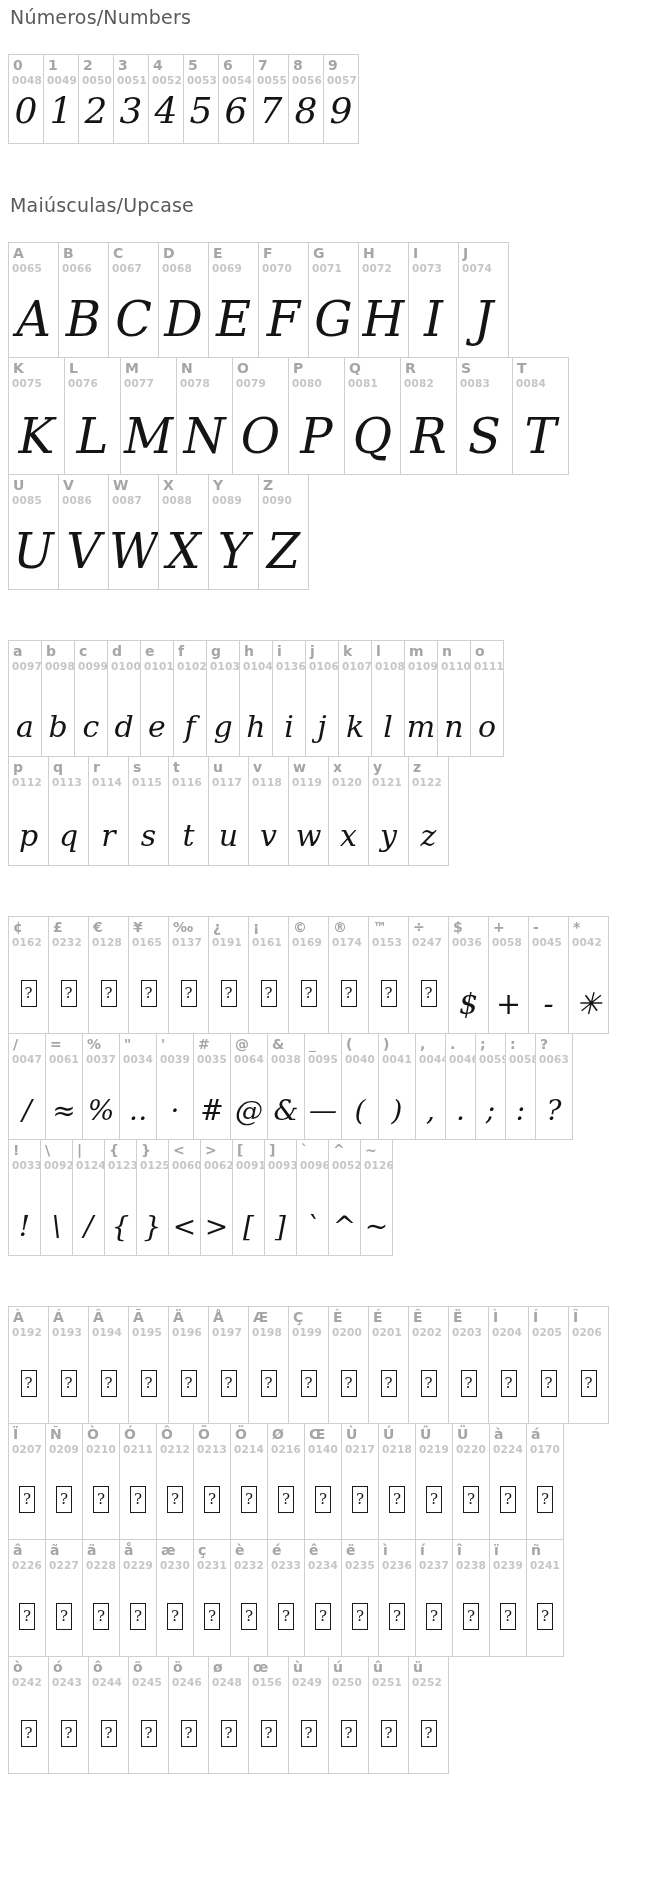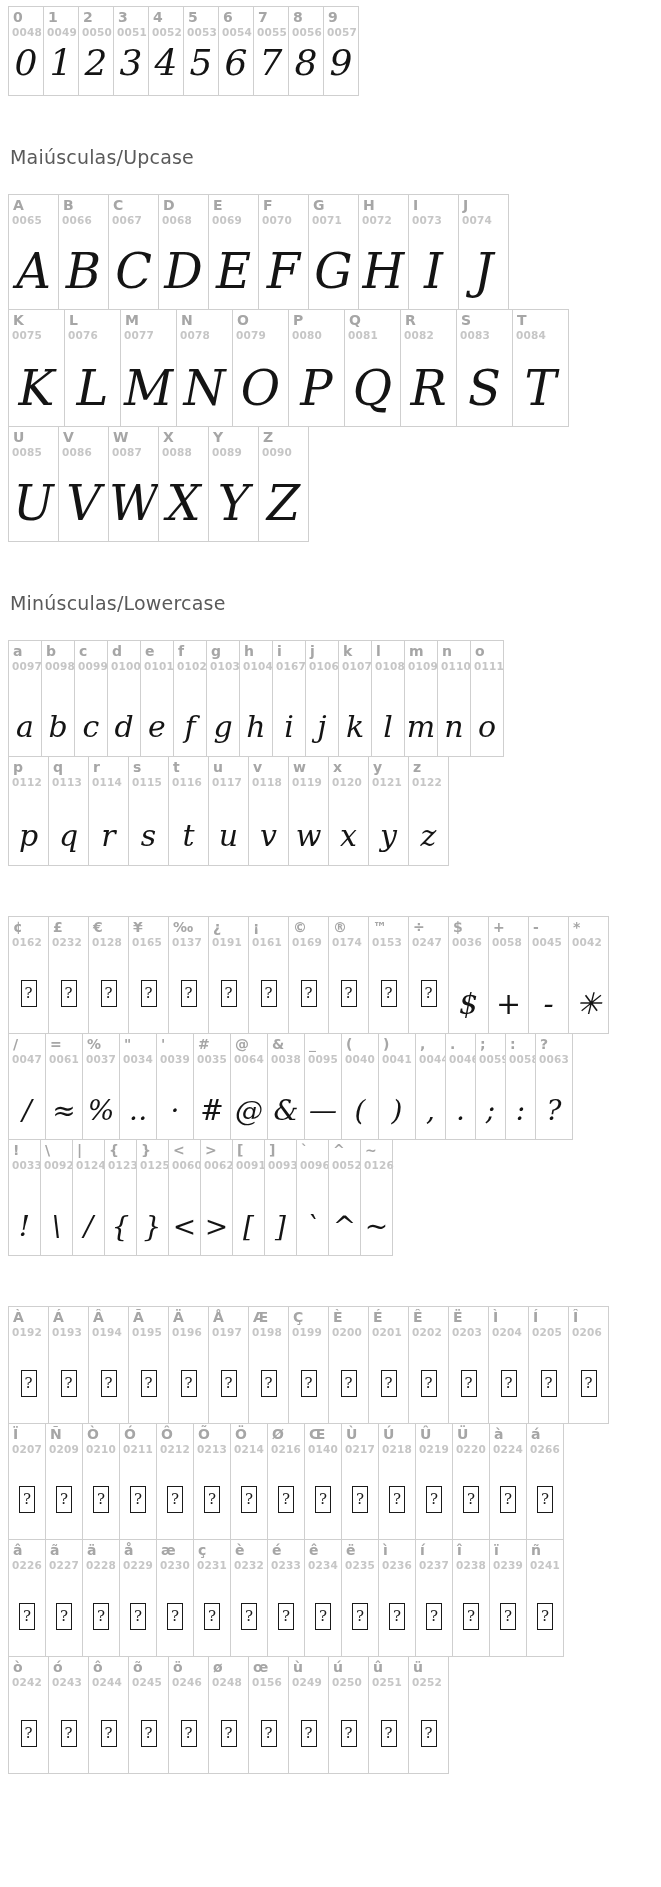--- a/index.html
+++ b/index.html
@@ -44,20 +44,21 @@
     border:1.5px solid #1a1a1a;width:16px;height:27px;
     font-family:"DejaVu Serif",serif;font-style:normal;font-size:15px;
     line-height:24px;text-align:center;color:#1a1a1a;background:#fff;
   }
 </style>
 </head>
 <body>
 
 <div id="page">
     <div class="section">
+      <div class="section-title">Números/Numbers</div>
       <div class="grid-row">
         <div class="cell" style="width: 36px; height: 90px;">
           <div class="char">0</div>
           <div class="code">0048</div>
           <div class="glyph" style="font-size: 36px;">0</div>
         </div>
         <div class="cell" style="width: 36px; height: 90px;">
           <div class="char">1</div>
           <div class="code">0049</div>
           <div class="glyph" style="font-size: 36px;">1</div>
@@ -237,21 +238,20 @@
           <div class="glyph" style="font-size: 48px;">Y</div>
         </div>
         <div class="cell" style="width: 51px; height: 116px;">
           <div class="char">Z</div>
           <div class="code">0090</div>
           <div class="glyph" style="font-size: 48px;">Z</div>
         </div>
       </div>
     </div>
     <div class="section">
-      <div class="section-title">Minúsculas/Lowercase</div>
       <div class="grid-row">
         <div class="cell" style="width: 34px; height: 117px;">
           <div class="char">a</div>
           <div class="code">0097</div>
           <div class="glyph" style="font-size: 30px;">a</div>
         </div>
         <div class="cell" style="width: 34px; height: 117px;">
           <div class="char">b</div>
           <div class="code">0098</div>
           <div class="glyph" style="font-size: 30px;">b</div>
@@ -281,21 +281,21 @@
           <div class="code">0103</div>
           <div class="glyph" style="font-size: 30px;">g</div>
         </div>
         <div class="cell" style="width: 34px; height: 117px;">
           <div class="char">h</div>
           <div class="code">0104</div>
           <div class="glyph" style="font-size: 30px;">h</div>
         </div>
         <div class="cell" style="width: 34px; height: 117px;">
           <div class="char">i</div>
-          <div class="code">0167</div>
+          <div class="code">0136</div>
           <div class="glyph" style="font-size: 30px;">i</div>
         </div>
         <div class="cell" style="width: 34px; height: 117px;">
           <div class="char">j</div>
           <div class="code">0106</div>
           <div class="glyph" style="font-size: 30px;">j</div>
         </div>
         <div class="cell" style="width: 34px; height: 117px;">
           <div class="char">k</div>
           <div class="code">0107</div>
@@ -747,21 +747,21 @@
           <div class="code">0220</div>
           <div class="glyph tofu-wrap"><span class="tofu">?</span></div>
         </div>
         <div class="cell" style="width: 38px; height: 117px;">
           <div class="char">à</div>
           <div class="code">0224</div>
           <div class="glyph tofu-wrap"><span class="tofu">?</span></div>
         </div>
         <div class="cell" style="width: 38px; height: 117px;">
           <div class="char">á</div>
-          <div class="code">0266</div>
+          <div class="code">0170</div>
           <div class="glyph tofu-wrap"><span class="tofu">?</span></div>
         </div>
       </div>
       <div class="grid-row">
         <div class="cell" style="width: 38px; height: 118px;">
           <div class="char">â</div>
           <div class="code">0226</div>
           <div class="glyph tofu-wrap"><span class="tofu">?</span></div>
         </div>
         <div class="cell" style="width: 38px; height: 118px;">

